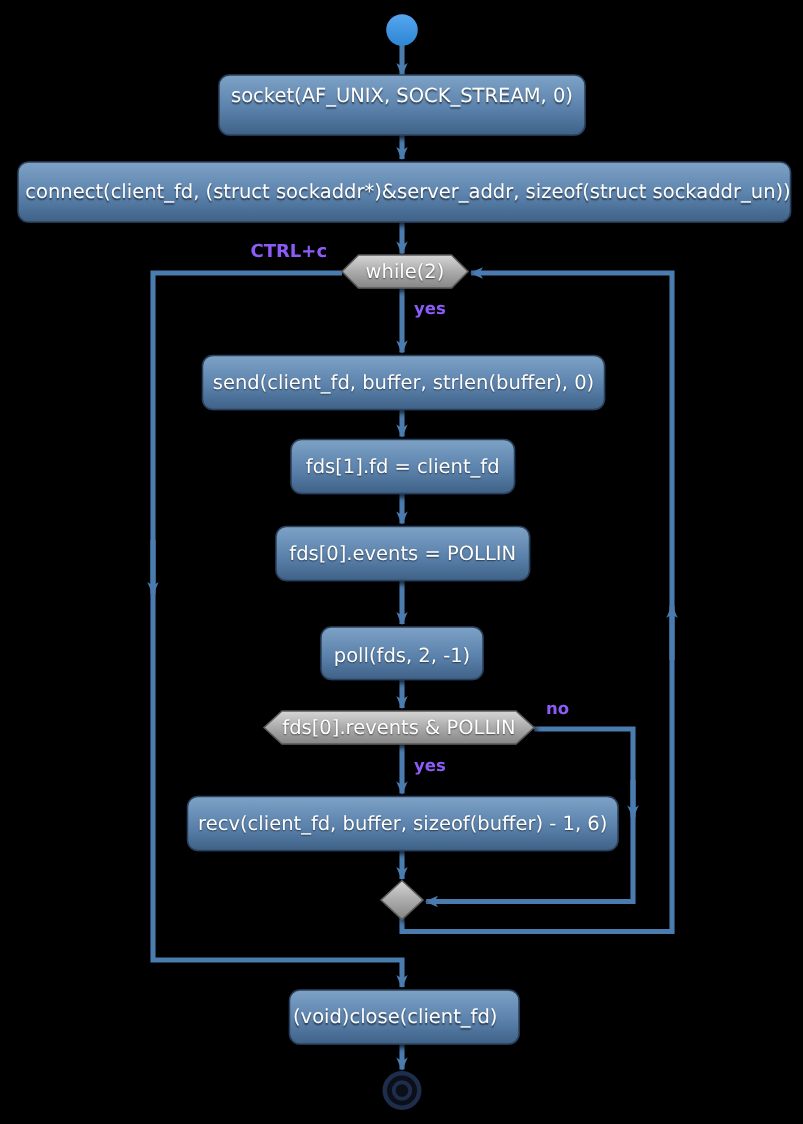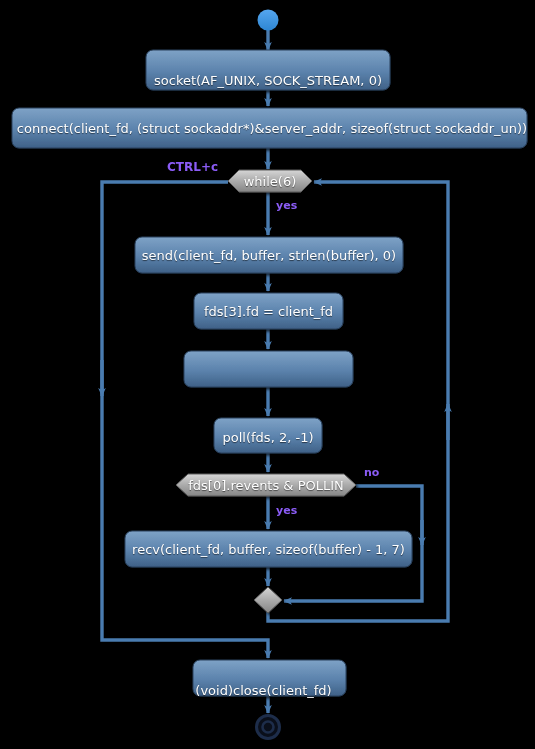--- a/index.html
+++ b/index.html
@@ -134,38 +134,39 @@
     <rect x="125" y="531" width="287" height="36" rx="7" ry="7" fill="url(#nodeGrad)" stroke="#2b415c" stroke-width="1" filter="url(#sh)"></rect>
 
     <path d="M268,587 L282,600 L268,613 L254,600 Z" fill="url(#decGrad)" stroke="#5a5a5a" stroke-width="1" filter="url(#sh)"></path>
 
     <rect x="193" y="660" width="153" height="36" rx="7" ry="7" fill="url(#nodeGrad)" stroke="#2b415c" stroke-width="1" filter="url(#sh)"></rect>
 
     <circle cx="268" cy="727" r="11.5" fill="#0a0f1a" stroke="#1d2d4a" stroke-width="3"></circle>
     <circle cx="268" cy="727" r="5.5" fill="#0a0f1a" stroke="#1d2d4a" stroke-width="2.6"></circle>
   </svg>
 
-  <div class="node-label" style="left:146px; top:62px; width:244px; height:36px;">socket(AF_UNIX, SOCK_STREAM, 0)</div>
+  <div class="node-label" style="left:146px; top:46px; width:244px; height:36px;">socket(AF_UNIX, SOCK_STREAM, 0)</div>
 
   <div class="node-label" style="left:12px; top:108px; width:520px; height:40px;">connect(client_fd, (struct sockaddr*)&amp;server_addr, sizeof(struct sockaddr_un))</div>
 
-  <div class="node-label" style="left:228px; top:170px; width:84px; height:22px; color:#ffffff;">while(6)</div>
+  <div class="node-label" style="left:228px; top:170px; width:84px; height:22px; color:#ffffff;">while(2)</div>
 
   <div class="node-label" style="left:135px; top:237px; width:268px; height:36px;text-align:right;">send(client_fd, buffer, strlen(buffer), 0)</div>
 
-  <div class="node-label" style="left:194px; top:293px; width:149px; height:36px;">fds[3].fd = client_fd</div>
+  <div class="node-label" style="left:194px; top:293px; width:149px; height:36px;">fds[1].fd = client_fd</div>
 
+  <div class="node-label" style="left:184px; top:351px; width:169px; height:36px;">fds[0].events = POLLIN</div>
 
   <div class="node-label" style="left:214px; top:418px; width:108px; height:39px;">poll(fds, 2, -1)</div>
 
   <div class="node-label" style="left:176px; top:474px; width:180px; height:22px;">fds[0].revents &amp; POLLIN</div>
 
-  <div class="node-label" style="left:125px; top:531px; width:287px; height:36px;">recv(client_fd, buffer, sizeof(buffer) - 1, 7)</div>
+  <div class="node-label" style="left:125px; top:531px; width:287px; height:36px;">recv(client_fd, buffer, sizeof(buffer) - 1, 6)</div>
 
-  <div class="node-label" style="left:193px; top:660px; width:141px; height:36px;margin-top:12px;">(void)close(client_fd)</div>
+  <div class="node-label" style="left:193px; top:660px; width:141px; height:36px;">(void)close(client_fd)</div>
 
   <div class="edge-label big" style="left:167px; top:160px;">CTRL+c</div>
 
   <div class="edge-label" style="left:276px; top:199px;">yes</div>
 
   <div class="edge-label" style="left:364px; top:466px;">no</div>
 
   <div class="edge-label" style="left:276px; top:504px;">yes</div>
 
 </div>

